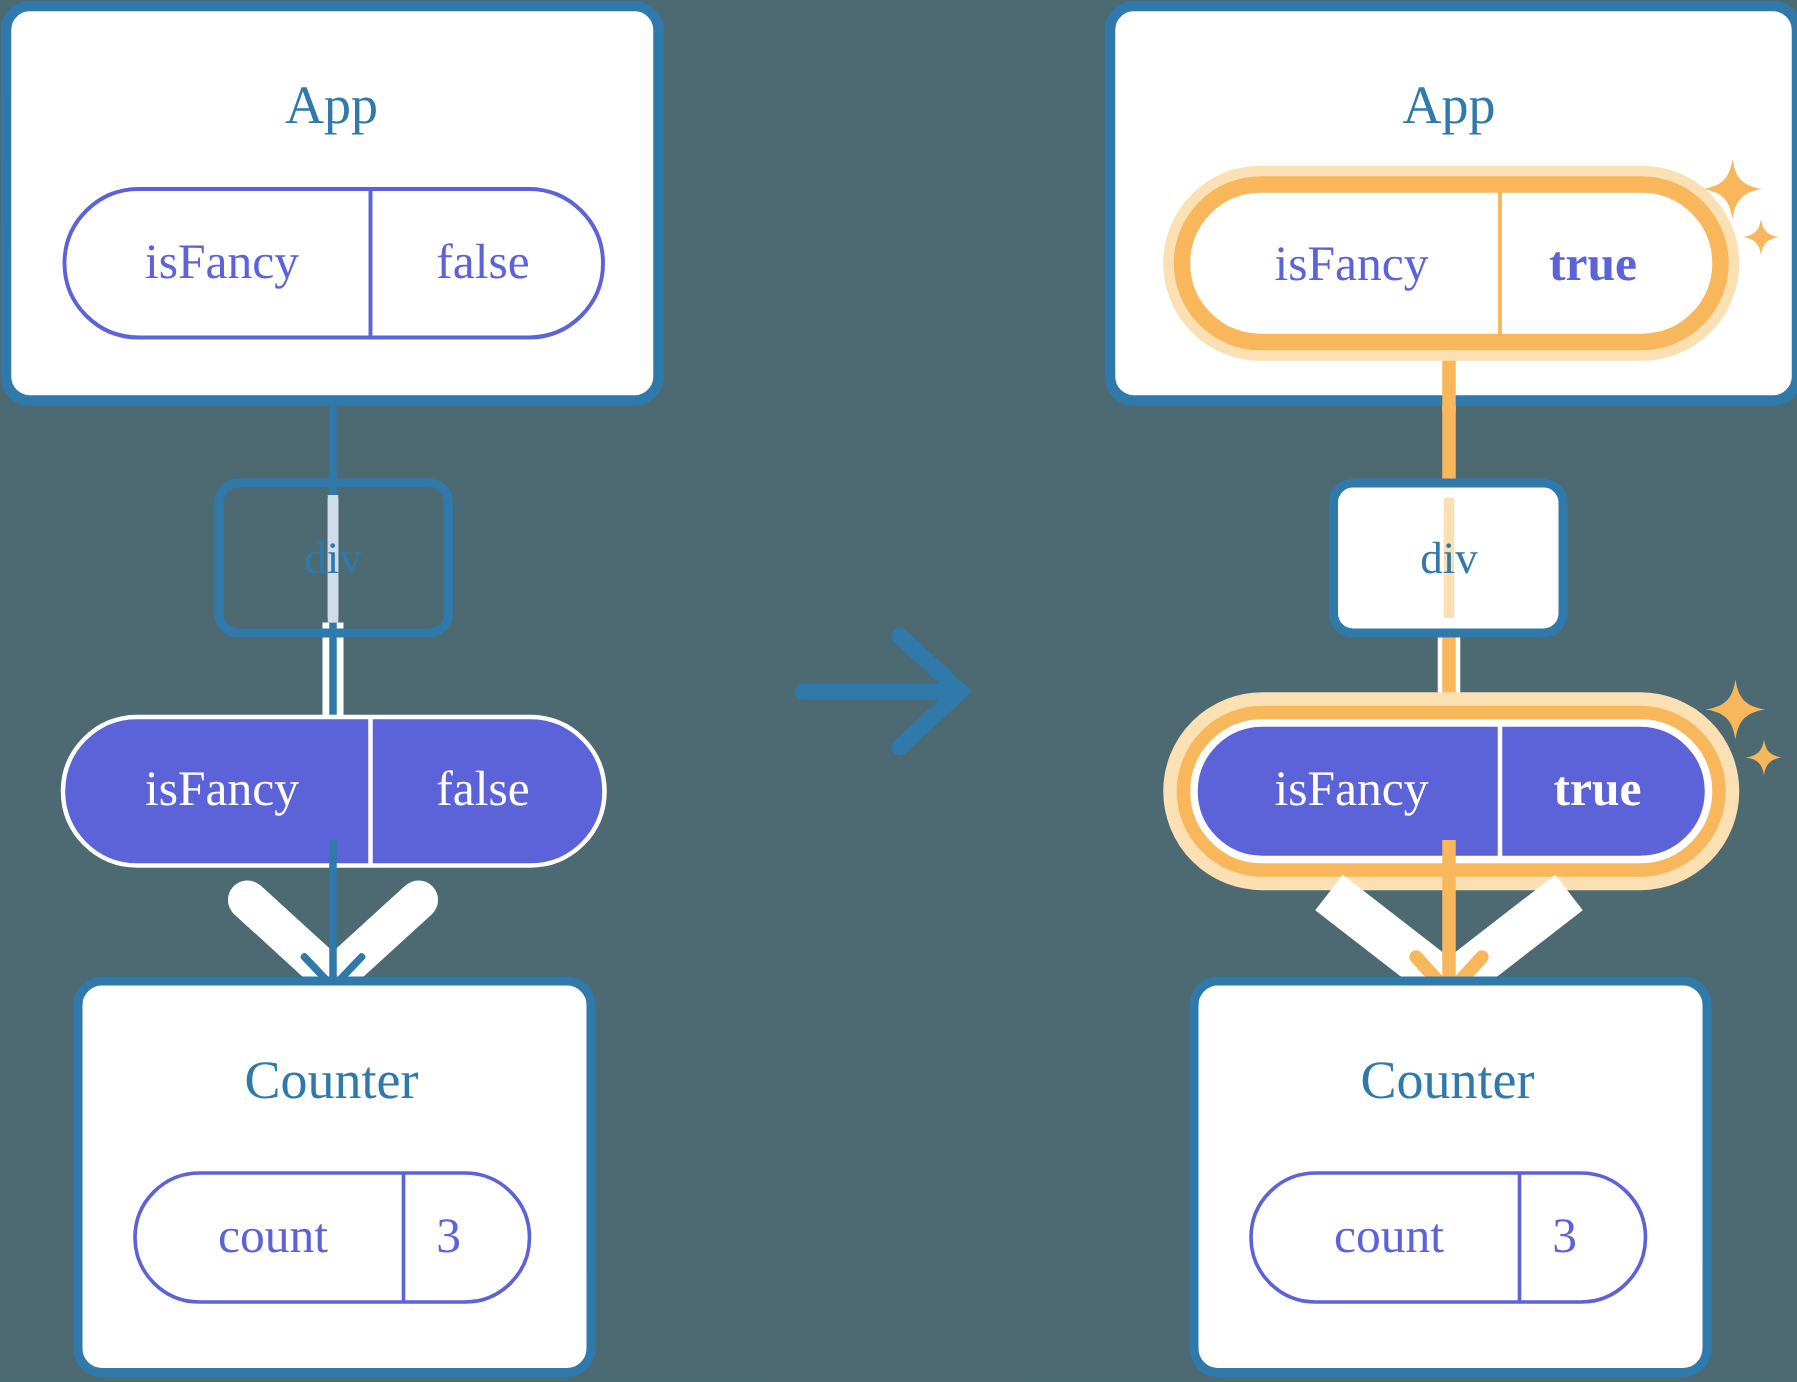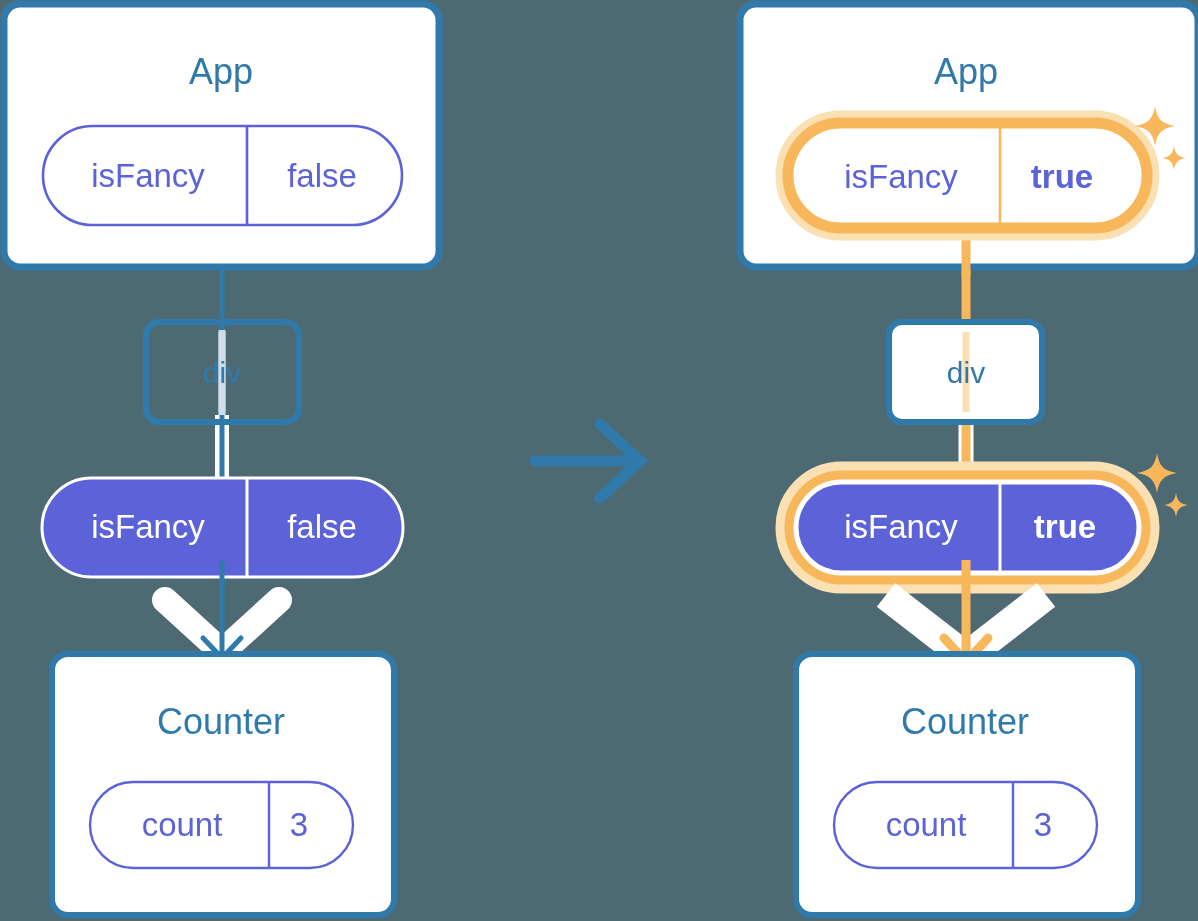--- a/index.html
+++ b/index.html
@@ -1,18 +1,18 @@
 <!DOCTYPE html>
 <html><head>
 <meta charset="utf-8">
 <style>
   html,body{margin:0;padding:0;background:#4d6a73;}
   body{width:1198px;height:921px;overflow:hidden;
        font-family:"Liberation Sans","DejaVu Sans",sans-serif;}
-  #stage{position:relative;width:1198px;height:711px;}
+  #stage{position:relative;width:1198px;height:711px;font-family:Liberation Serif, serif;}
   svg#diagram{position:absolute;left:0;top:0;width:1198px;height:921px;display:block;}
   .comp-title{font-size:36px;fill:#2f7aab;}
   .pill-text{font-size:33px;}
   .pill-text.outline{fill:#5c63d8;}
   .pill-text.filled{fill:#ffffff;}
   .pill-text.bold{font-weight:bold;}
   .div-text{font-size:30px;fill:#2f7aab;}
   text{dominant-baseline:middle;text-anchor:middle;}
 </style>
 </head>

